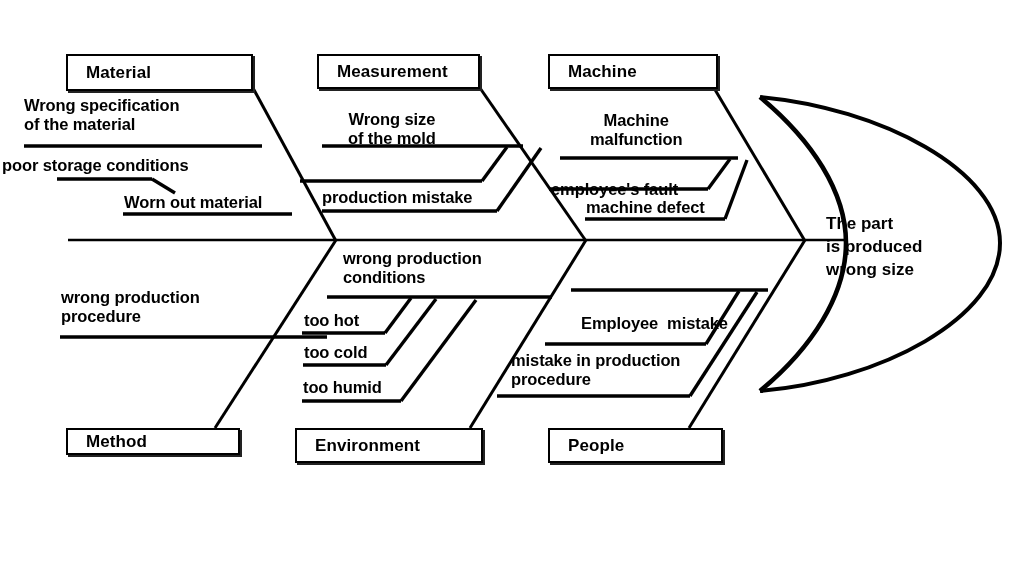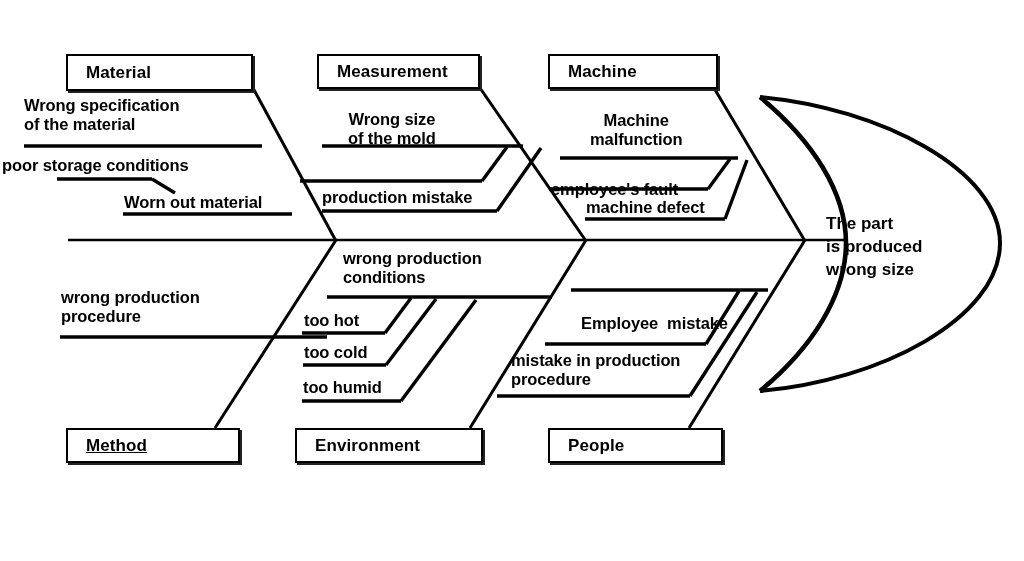--- a/index.html
+++ b/index.html
@@ -123,21 +123,21 @@
   </div>
 
   <div class="cat-box" style="left:317px; top:54px; width:163px; height:35px;">
     <span>Measurement</span>
   </div>
 
   <div class="cat-box" style="left:548px; top:54px; width:170px; height:35px;">
     <span>Machine</span>
   </div>
 
-  <div class="cat-box" style="left:66px; top:428px; width:174px; height:35px;text-decoration:underline;">
+  <div class="cat-box" style="left:66px; top:428px; width:174px; height:27px;">
     <span>Method</span>
   </div>
 
   <div class="cat-box" style="left:295px; top:428px; width:188px; height:35px;">
     <span>Environment</span>
   </div>
 
   <div class="cat-box" style="left:548px; top:428px; width:175px; height:35px;">
     <span>People</span>
   </div>

